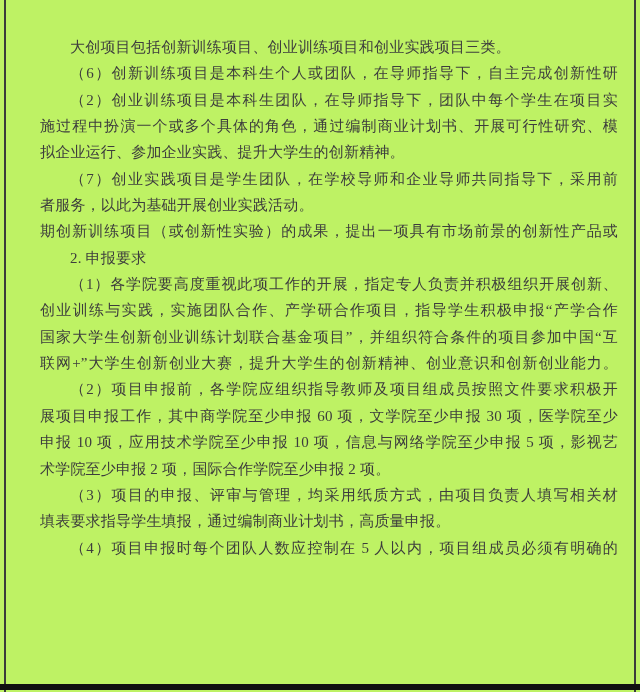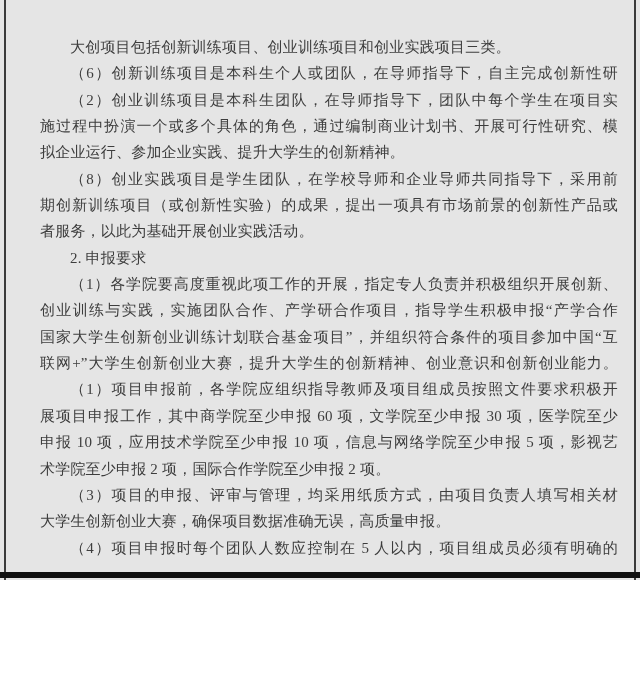--- a/index.html
+++ b/index.html
@@ -3,22 +3,22 @@
 <meta charset="utf-8">
 <style>
   html, body {
     margin: 0;
     padding: 0;
     background: #ffffff;
   }
   .page {
     position: relative;
     width: 640px;
-    height: 580px;
-    background: #e5e5e5;
+    height: 692px;
+    background: #bef264;
     overflow: hidden;
     font-family: "Liberation Serif", "DejaVu Serif", serif;
   }
   .frame-left {
     position: absolute;
     left: 4px;
     top: 0;
     width: 2px;
     height: 692px;
     background: #3b3b3b;
@@ -68,30 +68,30 @@
 
 <div class="page">
   <div class="frame-left" style="background: rgb(59, 59, 59);"></div>
   <div class="frame-right" style="background: rgb(59, 59, 59);"></div>
   <div class="doc-body" style="color: rgb(61, 61, 61);">
       <div class="line indent no-fill">大创项目包括创新训练项目、创业训练项目和创业实践项目三类。</div>
       <div class="line indent">（6）创新训练项目是本科生个人或团队，在导师指导下，自主完成创新性研</div>
       <div class="line indent">（2）创业训练项目是本科生团队，在导师指导下，团队中每个学生在项目实</div>
       <div class="line">施过程中扮演一个或多个具体的角色，通过编制商业计划书、开展可行性研究、模</div>
       <div class="line no-fill">拟企业运行、参加企业实践、提升大学生的创新精神。</div>
-      <div class="line indent">（8）创业实践项目是学生团队，在学校导师和企业导师共同指导下，采用前</div>
+      <div class="line indent">（7）创业实践项目是学生团队，在学校导师和企业导师共同指导下，采用前</div>
+      <div class="line no-fill">者服务，以此为基础开展创业实践活动。</div>
       <div class="line">期创新训练项目（或创新性实验）的成果，提出一项具有市场前景的创新性产品或</div>
-      <div class="line no-fill">者服务，以此为基础开展创业实践活动。</div>
       <div class="line indent no-fill">2. 申报要求</div>
       <div class="line indent">（1）各学院要高度重视此项工作的开展，指定专人负责并积极组织开展创新、</div>
       <div class="line">创业训练与实践，实施团队合作、产学研合作项目，指导学生积极申报“产学合作</div>
       <div class="line">国家大学生创新创业训练计划联合基金项目”，并组织符合条件的项目参加中国“互</div>
       <div class="line">联网+”大学生创新创业大赛，提升大学生的创新精神、创业意识和创新创业能力。</div>
-      <div class="line indent">（1）项目申报前，各学院应组织指导教师及项目组成员按照文件要求积极开</div>
+      <div class="line indent">（2）项目申报前，各学院应组织指导教师及项目组成员按照文件要求积极开</div>
       <div class="line">展项目申报工作，其中商学院至少申报 60 项，文学院至少申报 30 项，医学院至少</div>
       <div class="line">申报 10 项，应用技术学院至少申报 10 项，信息与网络学院至少申报 5 项，影视艺</div>
       <div class="line no-fill">术学院至少申报 2 项，国际合作学院至少申报 2 项。</div>
       <div class="line indent">（3）项目的申报、评审与管理，均采用纸质方式，由项目负责人填写相关材</div>
-      <div class="line no-fill">大学生创新创业大赛，确保项目数据准确无误，高质量申报。</div>
+      <div class="line no-fill">填表要求指导学生填报，通过编制商业计划书，高质量申报。</div>
       <div class="line indent">（4）项目申报时每个团队人数应控制在 5 人以内，项目组成员必须有明确的</div>
     </div>
   <div class="bottom-bar" style="background: rgb(16, 16, 16);"></div>
 </div>
 
 </body></html>

